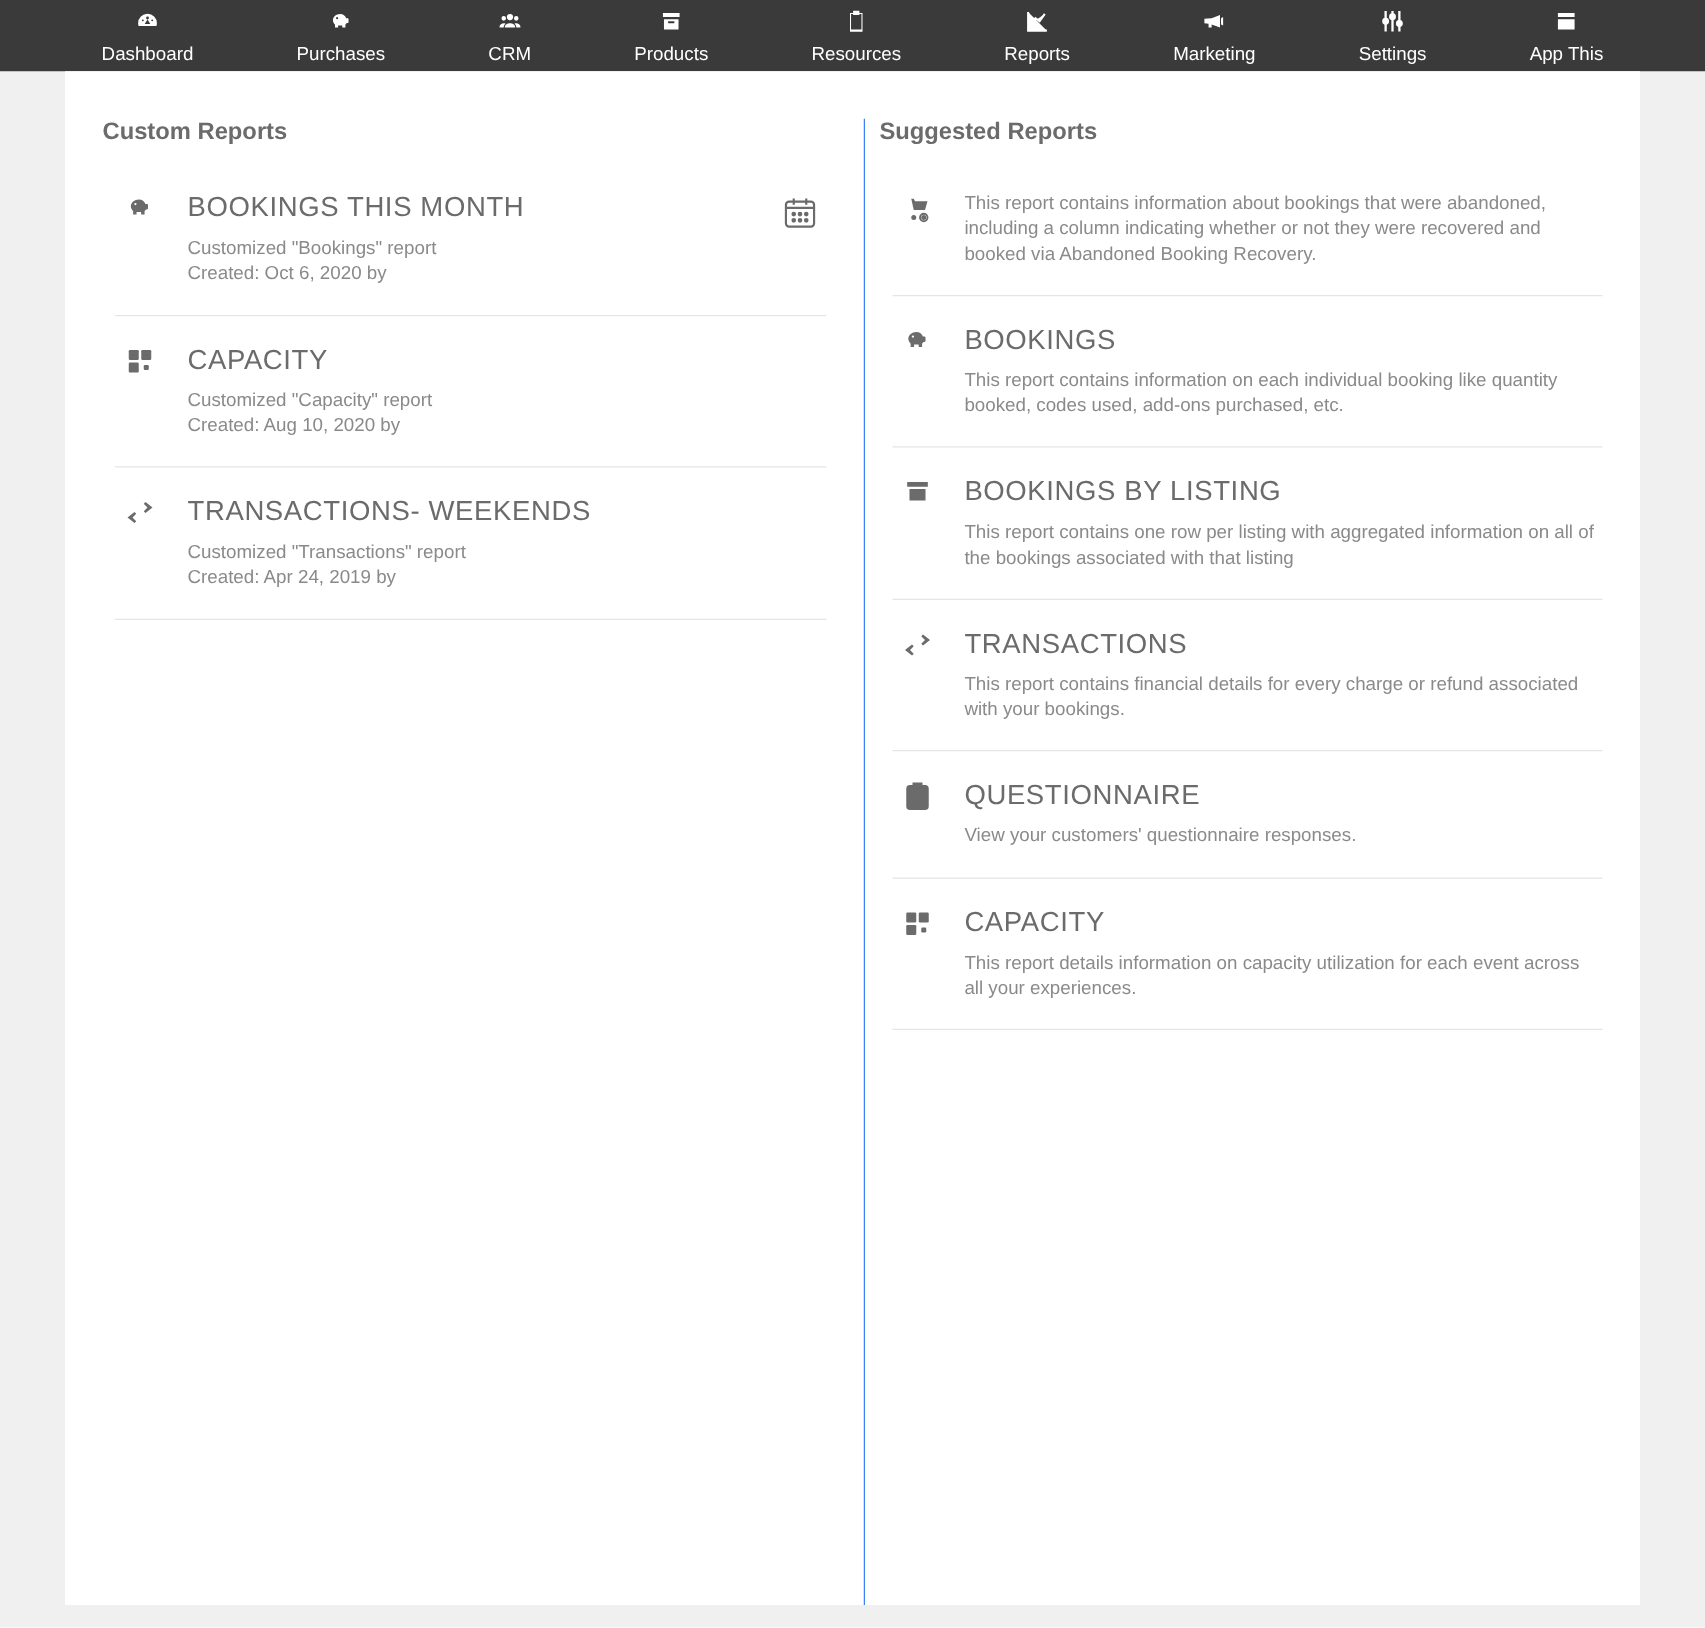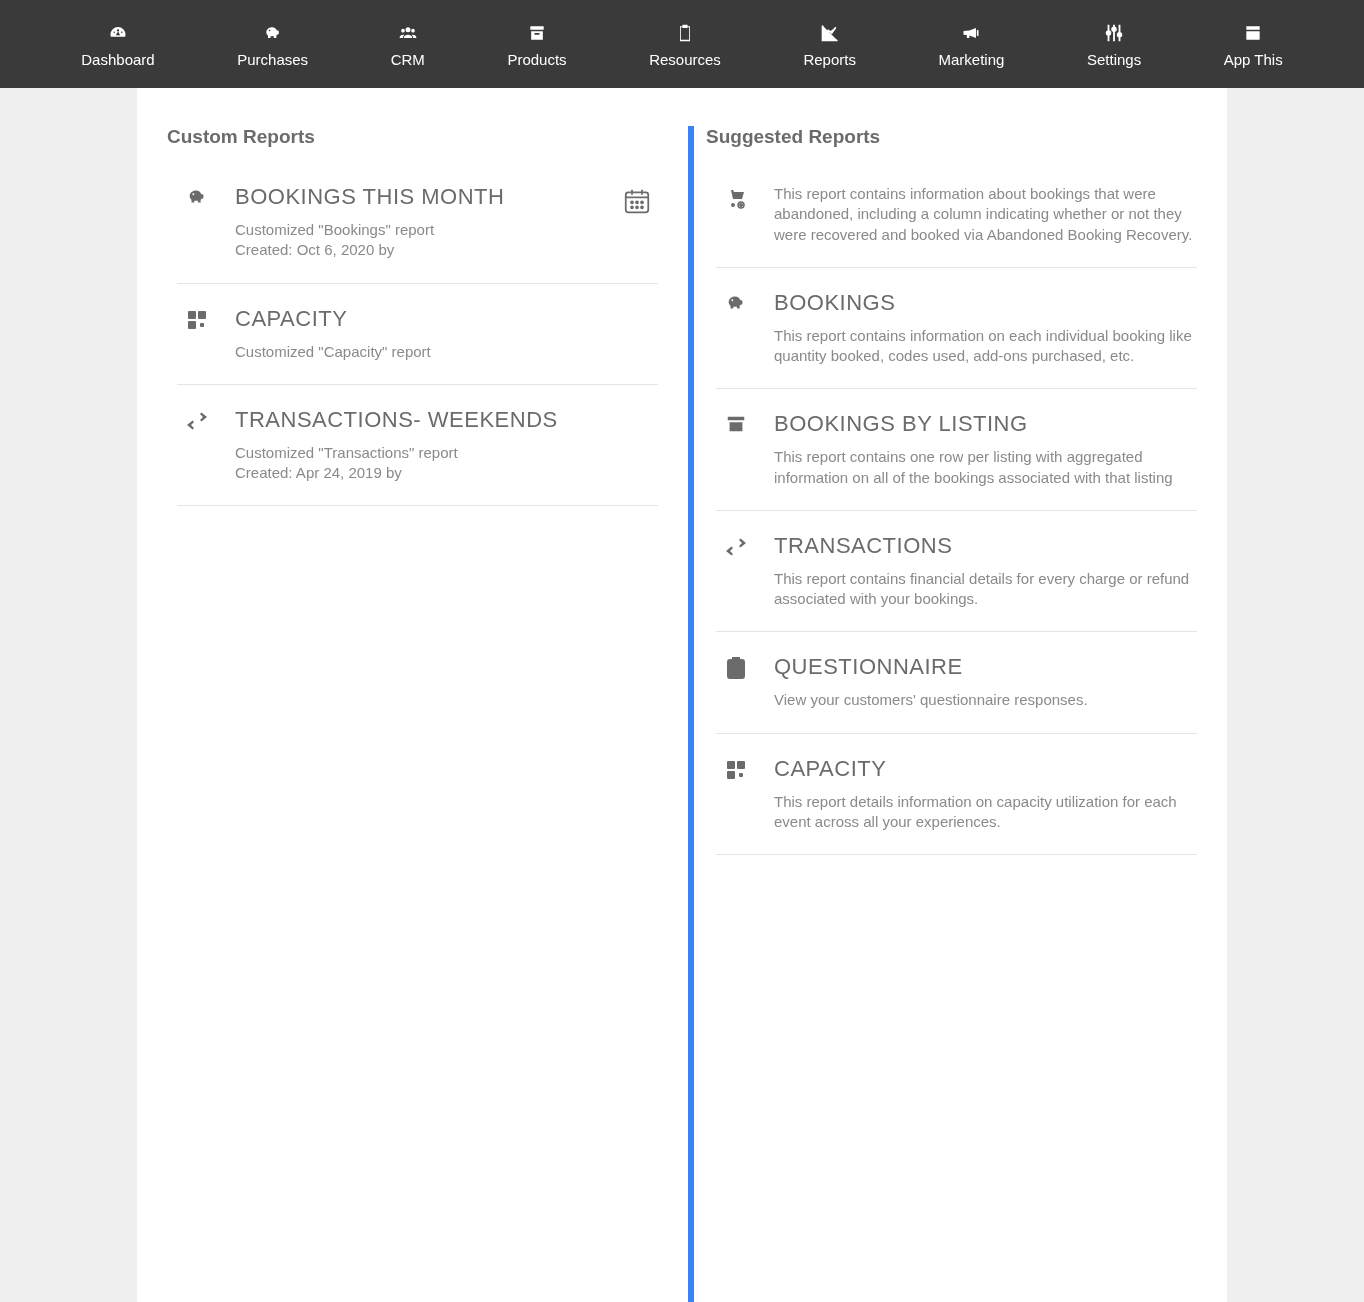--- a/index.html
+++ b/index.html
@@ -3,21 +3,21 @@
 <meta charset="utf-8">
 <style>
   * { margin: 0; padding: 0; box-sizing: border-box; }
   body {
     font-family: -apple-system, BlinkMacSystemFont, "Segoe UI", Helvetica, Arial, sans-serif;
     background: #f0f0f0;
     width: 1364px;
   }
   .topnav {
     background: #3a3a3a;
-    height: 88px;
+    height: 57px;
     display: flex;
     align-items: center;
     justify-content: space-around;
     padding: 0 40px;
   }
   .nav-item {
     display: flex;
     flex-direction: column;
     align-items: center;
     color: #fff;
@@ -32,30 +32,30 @@
     justify-content: center;
   }
   .nav-item .nav-icon svg { fill: #fff; }
   .nav-label {
     font-size: 15px;
     color: #fff;
   }
   .page {
     background: #fff;
     margin: 0 auto;
-    width: 1090px;
+    width: 1260px;
     min-height: 1227px;
     padding: 38px 0 0 0;
     display: flex;
   }
   .col {
     flex: 1;
     padding: 0 30px 0 40px;
   }
-  .col + .col { border-left: 6px solid #3b82f6; padding-left: 22px; }
+  .col + .col { border-left: 1px solid #3b82f6; padding-left: 22px; }
   .section-title {
     font-size: 19px;
     font-weight: 700;
     color: #6b6b6b;
     margin-bottom: 24px;
     margin-left: -10px;
   }
   .report-row {
     display: flex;
     align-items: flex-start;
@@ -222,20 +222,21 @@
         <svg viewBox="0 0 24 24" width="24" height="24">
             <rect x="3" y="3" width="8" height="8" rx="1"></rect>
             <rect x="13" y="3" width="8" height="8" rx="1"></rect>
             <rect x="3" y="13" width="8" height="8" rx="1"></rect>
             <rect x="15" y="15" width="4" height="4" rx="1"></rect>
           </svg>
       </div>
       <div class="report-body">
         <div class="report-title">CAPACITY</div>
         <div class="report-desc">Customized "Capacity" report</div>
+        <div class="report-meta">Created: Aug 10, 2020 by</div>
       </div>
     </div>
 
     <div class="report-row">
       <div class="report-icon">
         <svg viewBox="0 0 24 24" width="26" height="24">
             <path d="M4 8h14l-3-3 1.4-1.4L22 8l-5.6 4.4L15 11l3-3H4V8zm16 8H6l3 3-1.4 1.4L2 16l5.6-4.4L9 13l-3 3h14v0z"></path>
           </svg>
       </div>
       <div class="report-body">

